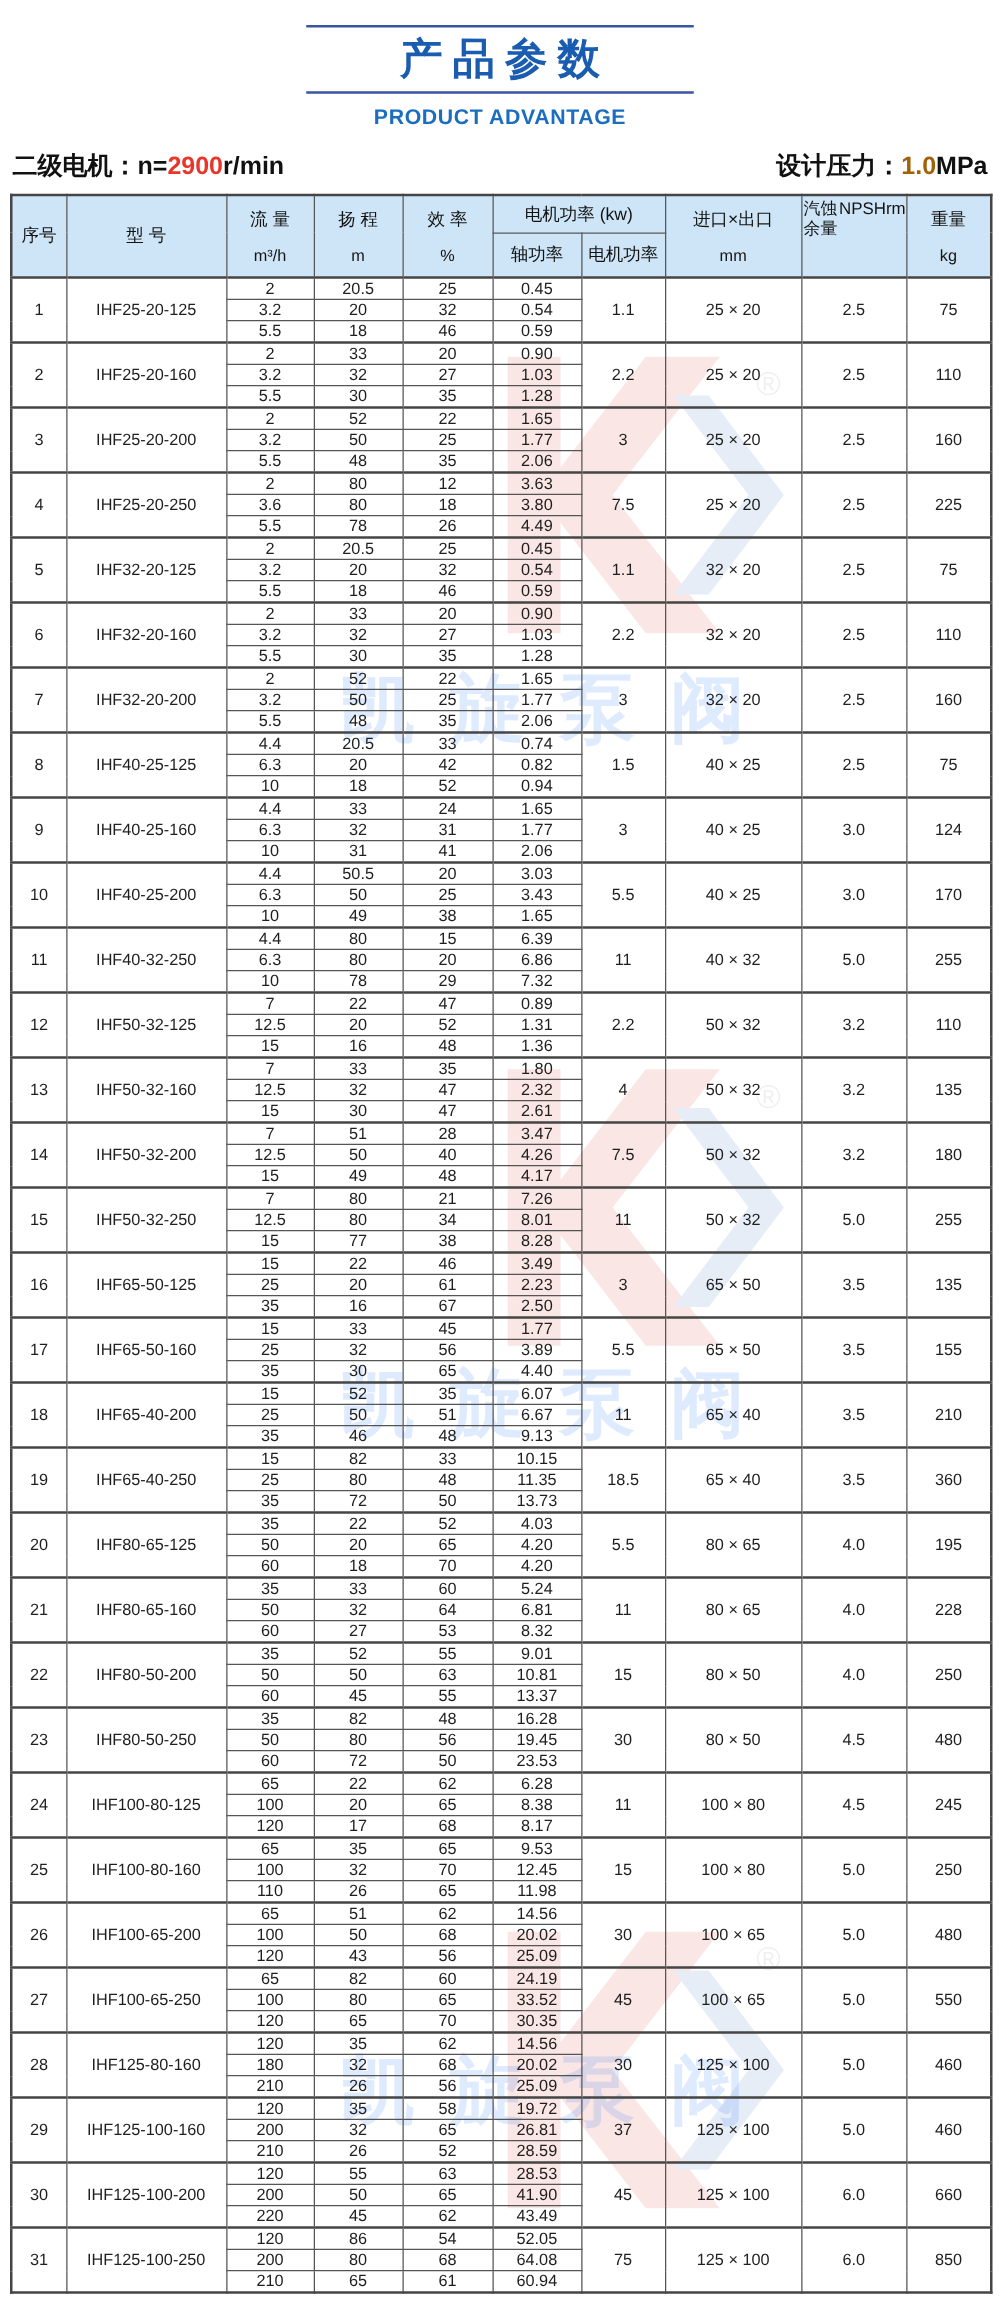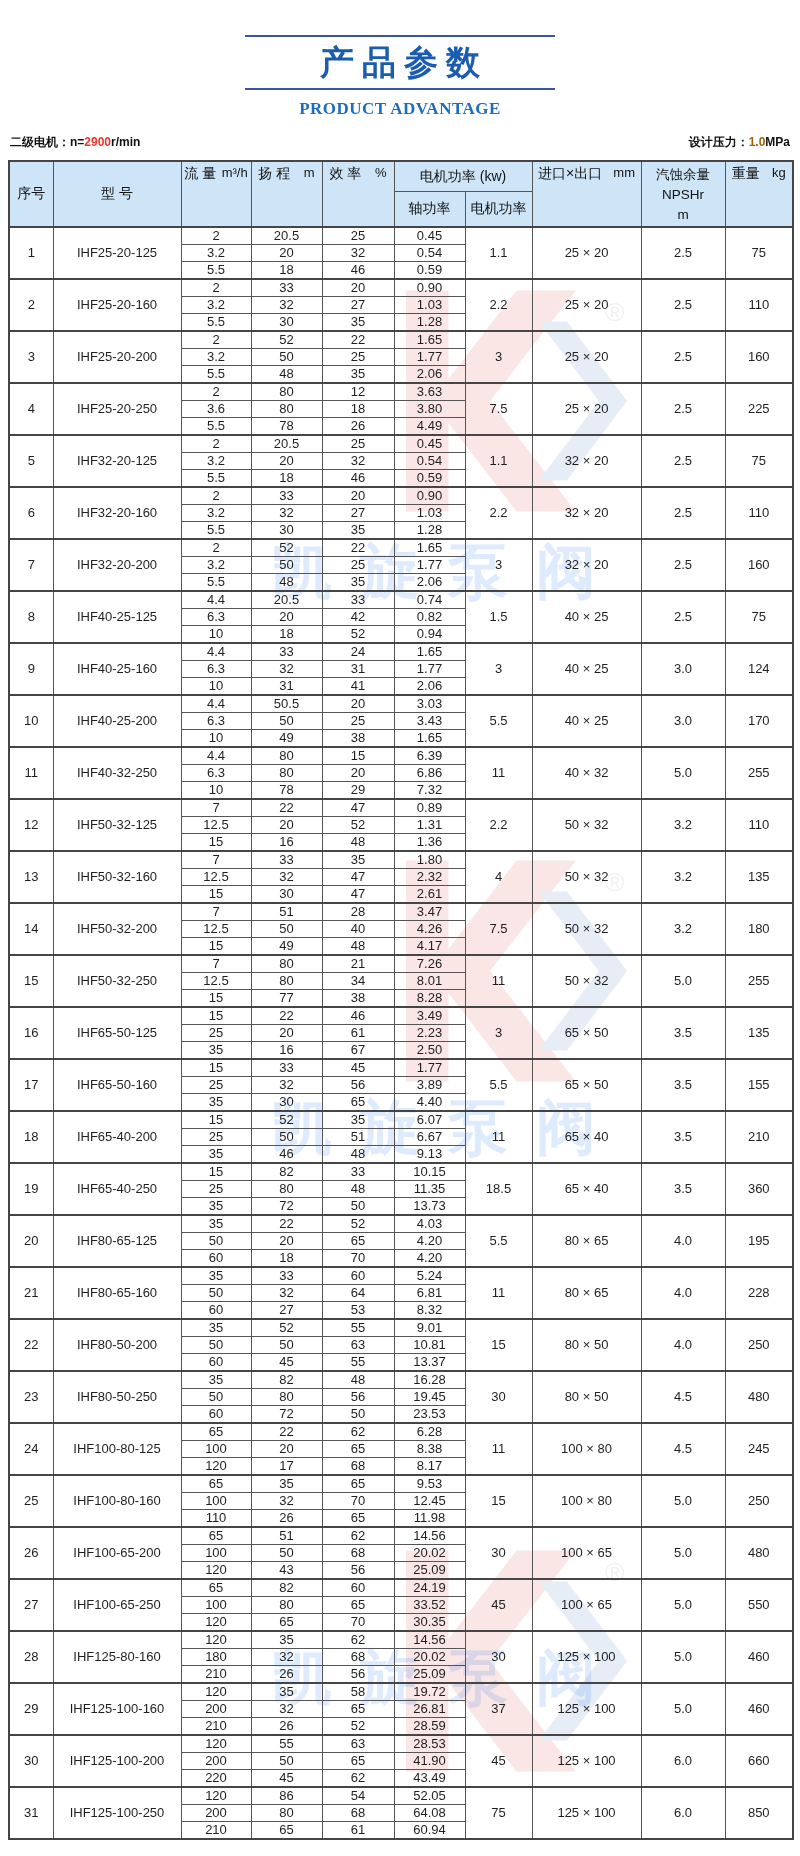--- a/index.html
+++ b/index.html
@@ -5,21 +5,21 @@
   * { box-sizing: border-box; }
   html, body { margin: 0; padding: 0; }
   body {
     width: 800px;
     min-height: 1856px;
     background: #ffffff;
     font-family: "Liberation Sans", "DejaVu Sans", sans-serif;
     color: #222;
   }
   
-  .title-block { text-align: center; padding-top: 35px; font-family: Liberation Serif, serif; }
+  .title-block { text-align: center; padding-top: 20px; }
   .rule { width: 310px; height: 2px; background: #3a53a5; margin: 0 auto; }
   .page-title {
     color: #1a5cb0;
     font-size: 34px;
     font-weight: bold;
     letter-spacing: 8px;
     margin: 7px 0 7px 8px;
     line-height: 1.1;
   }
   .page-subtitle {
@@ -29,21 +29,21 @@
     letter-spacing: 0.5px;
     margin-top: 9px;
   }
   
   .info-row {
     display: flex;
     justify-content: space-between;
     padding: 0 10px;
     margin-top: 15px;
     margin-bottom: 9px;
-    font-size: 12px;
+    font-size: 20px;
     font-weight: bold;
     color: #111;
   }
   .val-red { color: #e8362a; }
   .val-blue { color: #a16207; }
   
   .table-wrap { position: relative; margin: 0 8px; }
   table.spec {
     position: relative;
     z-index: 1;
@@ -62,27 +62,27 @@
     background: #cde5f6;
     font-weight: normal;
     font-size: 14px;
     color: #131313;
     border-bottom: 2px solid #454545;
   }
   .spec thead tr.h1 th { height: 30px; }
   .spec thead tr.h2 th { height: 36px; }
   .stack {
     display: flex;
-    flex-direction: row;
+    flex-direction: column;
     justify-content: space-around;
     height: 58px;
   }
   .stack3 {
     display: flex;
-    flex-direction: column;
+    flex-direction: row;
     justify-content: space-around;
     height: 60px;
     font-size: 13.5px;
     line-height: 1.15;
   }
   .unit { font-size: 13px; }
   .spec tbody td {
     font-size: 13px;
     height: 16px;
     line-height: 16px;

